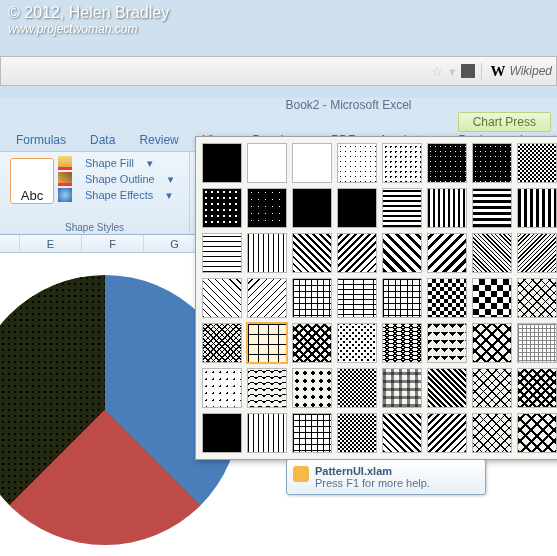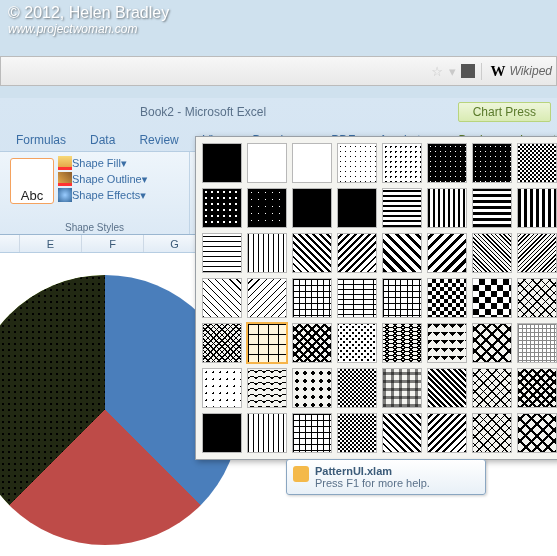--- a/index.html
+++ b/index.html
@@ -11,35 +11,35 @@
 
 
 .browser { position:absolute; top:56px; left:0; right:0; height:30px; background:linear-gradient(#f7f7f7,#e8e8e8); border:1px solid #bbb; display:flex; align-items:center; justify-content:flex-end; padding:0 4px; gap:6px; }
 .star { color:#c9c9c9; font-size:13px; }
 .square { width:14px; height:14px; background:#555; }
 .wiki { display:flex; align-items:center; gap:4px; font-size:12px; color:#666; font-style:italic; border-left:1px solid #ccc; padding-left:8px; }
 .wiki b { font-family:serif; font-style:normal; color:#000; font-size:15px; }
 
 
 .excel { position:absolute; top:98px; left:0; right:0; bottom:0; background:linear-gradient(#d7e6f3,#c7dbed); }
-.titlebar { height:28px; display:flex; align-items:center; font-size:12px; }
+.titlebar { height:28px; display:flex; align-items:center; font-size:12px;flex-direction:column; }
 .titlebar .doc { margin-left:140px; color:#5a718a; }
 .titlebar .ct { margin-left:auto; margin-right:6px; background:linear-gradient(#eef6da,#d9ebb3); border:1px solid #b8d47d; padding:2px 14px; color:#5a7a2a; border-radius:2px; }
 
 .tabs { height:25px; display:flex; align-items:flex-end; padding-left:4px; font-size:12px; }
 .tabs span { padding:4px 12px; color:#3b6ea5; cursor:pointer; }
 .tabs span.g { color:#5a7a2a; }
 
 .ribbon { height:84px; background:linear-gradient(#eef5fb,#dce9f5); border-top:1px solid #b6cde2; border-bottom:1px solid #9ab6d0; display:flex; position:relative; }
 .grp { border-right:1px solid #c0d4e6; padding:2px 6px; display:flex; flex-direction:column; position:relative; }
 .grp .lbl { position:absolute; bottom:1px; left:0; right:0; text-align:center; font-size:10px; color:#5a718a; }
 
 .abc { width:44px; height:46px; background:#fff; border:1px solid #f4a25f; border-radius:3px; display:flex; align-items:flex-end; justify-content:center; font-size:13px; color:#222; margin:4px; }
 .shapeopts { display:flex; flex-direction:column; gap:2px; padding-top:2px; }
-.shapeopts div { font-size:11px; color:#3b6ea5; display:flex; align-items:center; gap:0; }
+.shapeopts div { font-size:11px; color:#3b6ea5; display:flex; align-items:center; gap:13px; }
 .sicon { width:14px; height:14px; display:inline-block; }
 
 .patbtn { width:34px; height:64px; margin:4px 2px; background:linear-gradient(#ffe7a8,#ffd36b); border:1px solid #e6a84a; border-radius:3px; display:flex; flex-direction:column; align-items:center; justify-content:center; gap:6px; }
 .patbtn .sw { width:24px; height:24px; background:repeating-linear-gradient(45deg,#000 0 2px,#fff 2px 4px),repeating-linear-gradient(-45deg,#000 0 2px,transparent 2px 4px); border:1px solid #888; }
 
 .bigA { width:42px; height:50px; border:1px solid transparent; display:flex; align-items:center; justify-content:center; font-size:34px; font-weight:bold; font-family:"Times New Roman",serif; }
 .A1 { color:#6fa3d8; -webkit-text-stroke:1px #2a5a8c; }
 .A2 { color:#fff; -webkit-text-stroke:2px #c73a3a; }
 .A3 { color:#eef5fb; -webkit-text-stroke:1px #d0d8e0; }
 .dd { font-size:9px; color:#5a718a; align-self:flex-end; padding:2px; }

